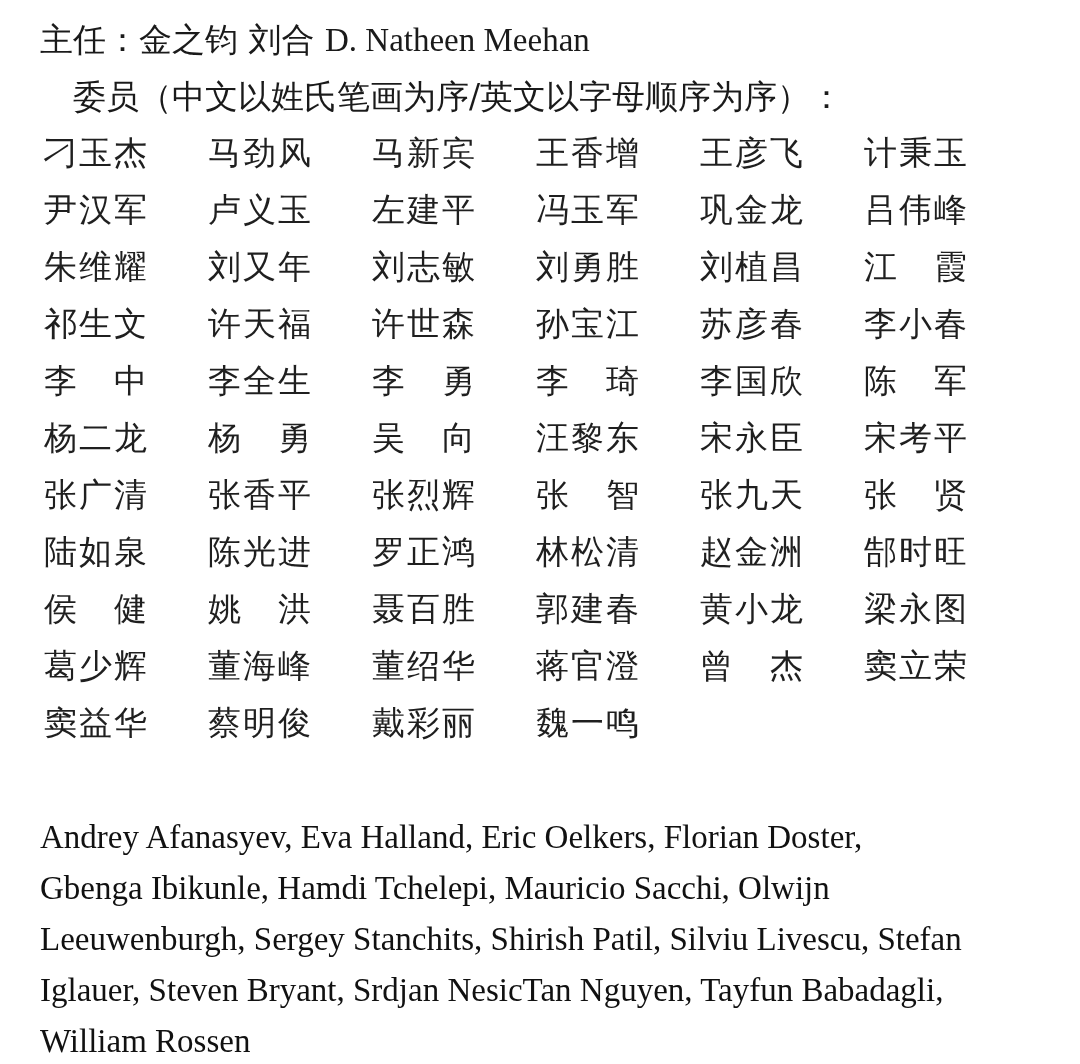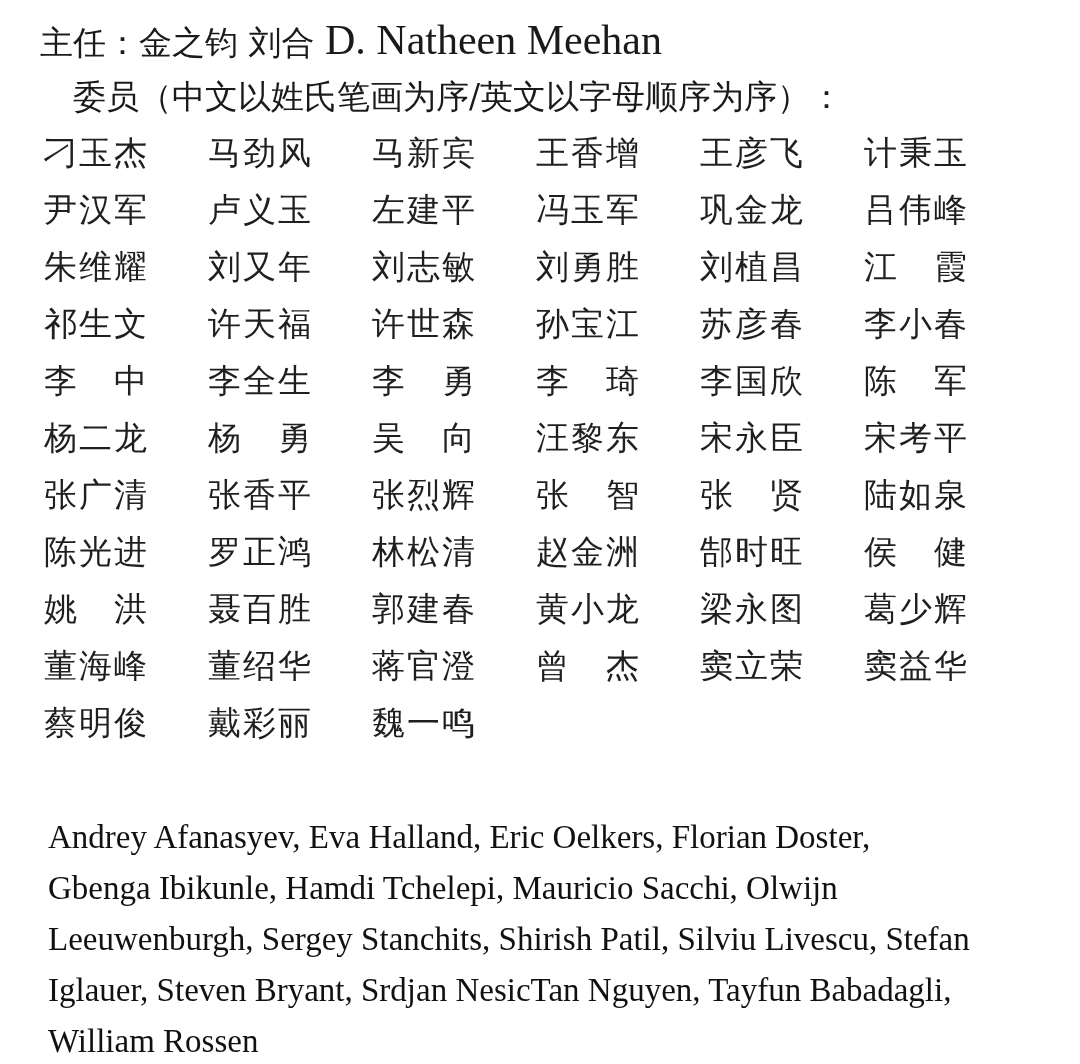--- a/index.html
+++ b/index.html
@@ -25,21 +25,21 @@
       position: absolute;
       left: 0;
       white-space: nowrap;
       font-size: 33px;
       line-height: 40px;
     }
     .chair-line { top: 20px; }
     .members-label { top: 77px; margin-left: 33px; }
     .en-inline {
       font-family: "Liberation Serif", "DejaVu Serif", serif;
-      font-size: 42px;
+      font-size: 33px;
     }
     .grid {
       position: absolute;
       left: 4px;
       top: 133px;
       width: 990px;
       display: grid;
       grid-template-columns: repeat(6, 164px);
       grid-auto-rows: 57px;
     }
@@ -56,21 +56,20 @@
       top: 812px;
       width: 1030px;
       font-family: "Liberation Serif", "DejaVu Serif", serif;
       font-size: 33px;
       line-height: 51px;
       color: #111111;
     }
     .en-para .en-line {
       display: block;
       white-space: nowrap;
-      margin-left: 8px;
     }
   </style>
 </head>
 <body>
 
 <div class="page">
 
   <div class="line chair-line">
     <span>主任：</span><span>金之钧  刘合  </span><span class="en-inline">D. Natheen Meehan</span>
   </div>
@@ -111,20 +110,21 @@
       <div class="cell">杨二龙</div>
       <div class="cell">杨　勇</div>
       <div class="cell">吴　向</div>
       <div class="cell">汪黎东</div>
       <div class="cell">宋永臣</div>
       <div class="cell">宋考平</div>
       <div class="cell">张广清</div>
       <div class="cell">张香平</div>
       <div class="cell">张烈辉</div>
       <div class="cell">张　智</div>
+      <div class="cell">张九天</div>
       <div class="cell">张　贤</div>
       <div class="cell">陆如泉</div>
       <div class="cell">陈光进</div>
       <div class="cell">罗正鸿</div>
       <div class="cell">林松清</div>
       <div class="cell">赵金洲</div>
       <div class="cell">郜时旺</div>
       <div class="cell">侯　健</div>
       <div class="cell">姚　洪</div>
       <div class="cell">聂百胜</div>

